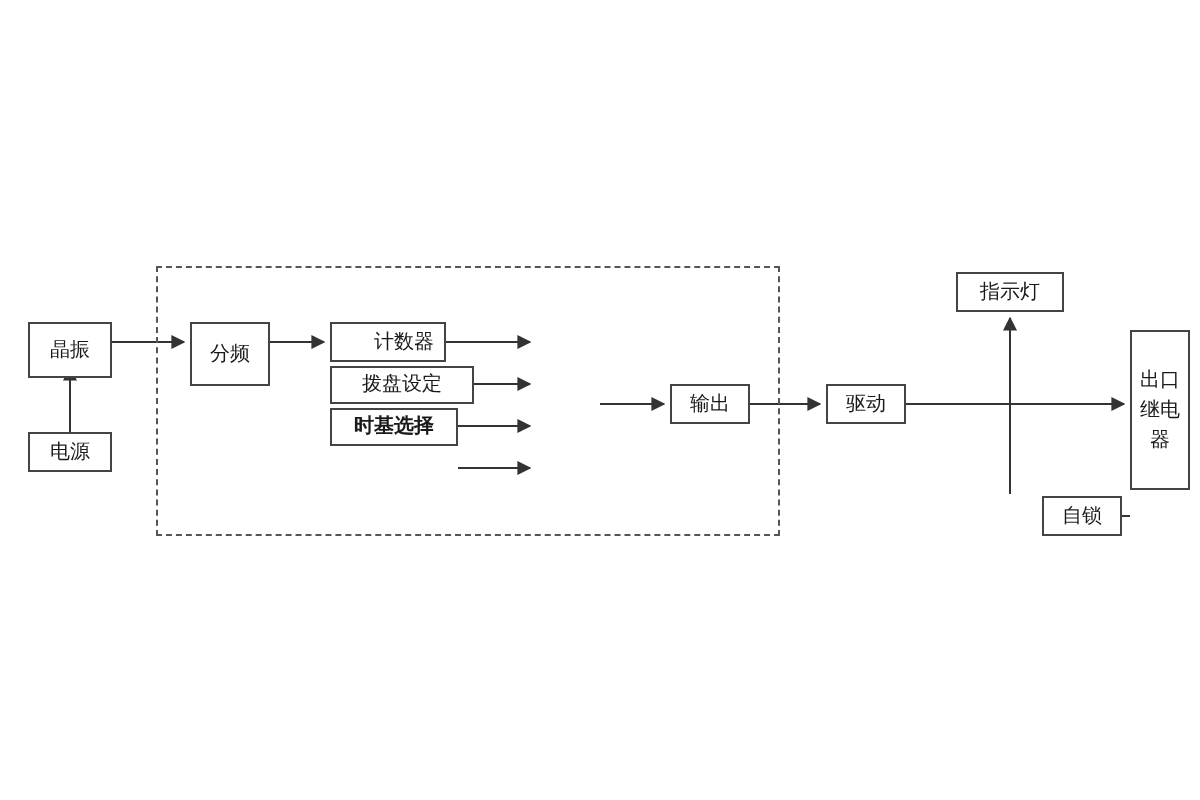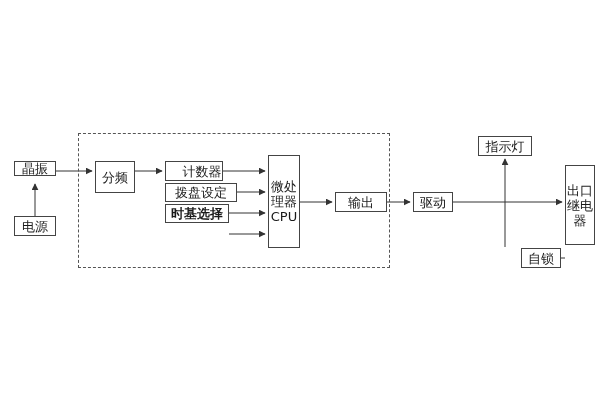--- a/index.html
+++ b/index.html
@@ -30,42 +30,42 @@
     height: 135px;
     border: 1px dashed #555555;
     box-sizing: border-box;
   }
   .node {
     position: absolute;
     box-sizing: border-box;
     border: 1px solid #444444;
     background: #ffffff;
     color: #1a1a1a;
-    font-size: 13px;
+    font-size: 10px;
     line-height: 17px;
     display: flex;
     align-items: center;
     justify-content: center;
     text-align: center;
     white-space: nowrap;
   }
   .node.vtext {
     white-space: normal;
     word-break: break-all;
     line-height: 15px;
   }
-  .n-crystal  { left:14px;  top:161px; width:42px; height:15px; }
+  .n-crystal  { left:14px;  top:161px; width:42px; height:28px; }
   .n-power    { left:14px;  top:216px; width:42px; height:20px;text-align:right; }
   .n-divider  { left:95px;  top:161px; width:40px; height:32px; }
   .n-counter  { left:165px; top:161px; width:58px; height:20px;padding-left:16px; }
   .n-dial     { left:165px; top:183px; width:72px; height:19px; }
   .n-timebase { left:165px; top:204px; width:64px; height:19px;font-weight:bold; }
   .n-reset    { left:165px; top:225px; width:64px; height:19px; }
   .n-cpu      { left:268px; top:155px; width:32px; height:93px; }
-  .n-output   { left:335px; top:192px; width:52px; height:20px; }
+  .n-output   { left:335px; top:192px; width:40px; height:20px; }
   .n-drive    { left:413px; top:192px; width:40px; height:20px; }
   .n-indicator{ left:478px; top:136px; width:54px; height:20px; }
   .n-relay    { left:565px; top:165px; width:30px; height:80px; }
   .n-selflock { left:485px; top:248px; width:40px; height:20px;margin-left:36px; }
 </style>
 </head>
 <body>
 
 <div class="stage">
 
@@ -91,20 +91,19 @@
   </svg>
 
   <div class="dashed-frame"></div>
 
   <div class="node n-crystal">晶振</div>
   <div class="node n-power">电源</div>
   <div class="node n-divider">分频</div>
   <div class="node n-counter">计数器</div>
   <div class="node n-dial">拨盘设定</div>
   <div class="node n-timebase">时基选择</div>
-  <div class="node n-cpu vtext">微处理器CPU</div>
   <div class="node n-output">输出</div>
   <div class="node n-drive">驱动</div>
   <div class="node n-indicator">指示灯</div>
   <div class="node n-relay vtext">出口继电器</div>
   <div class="node n-selflock">自锁</div>
 
 </div>
 
 </body></html>

